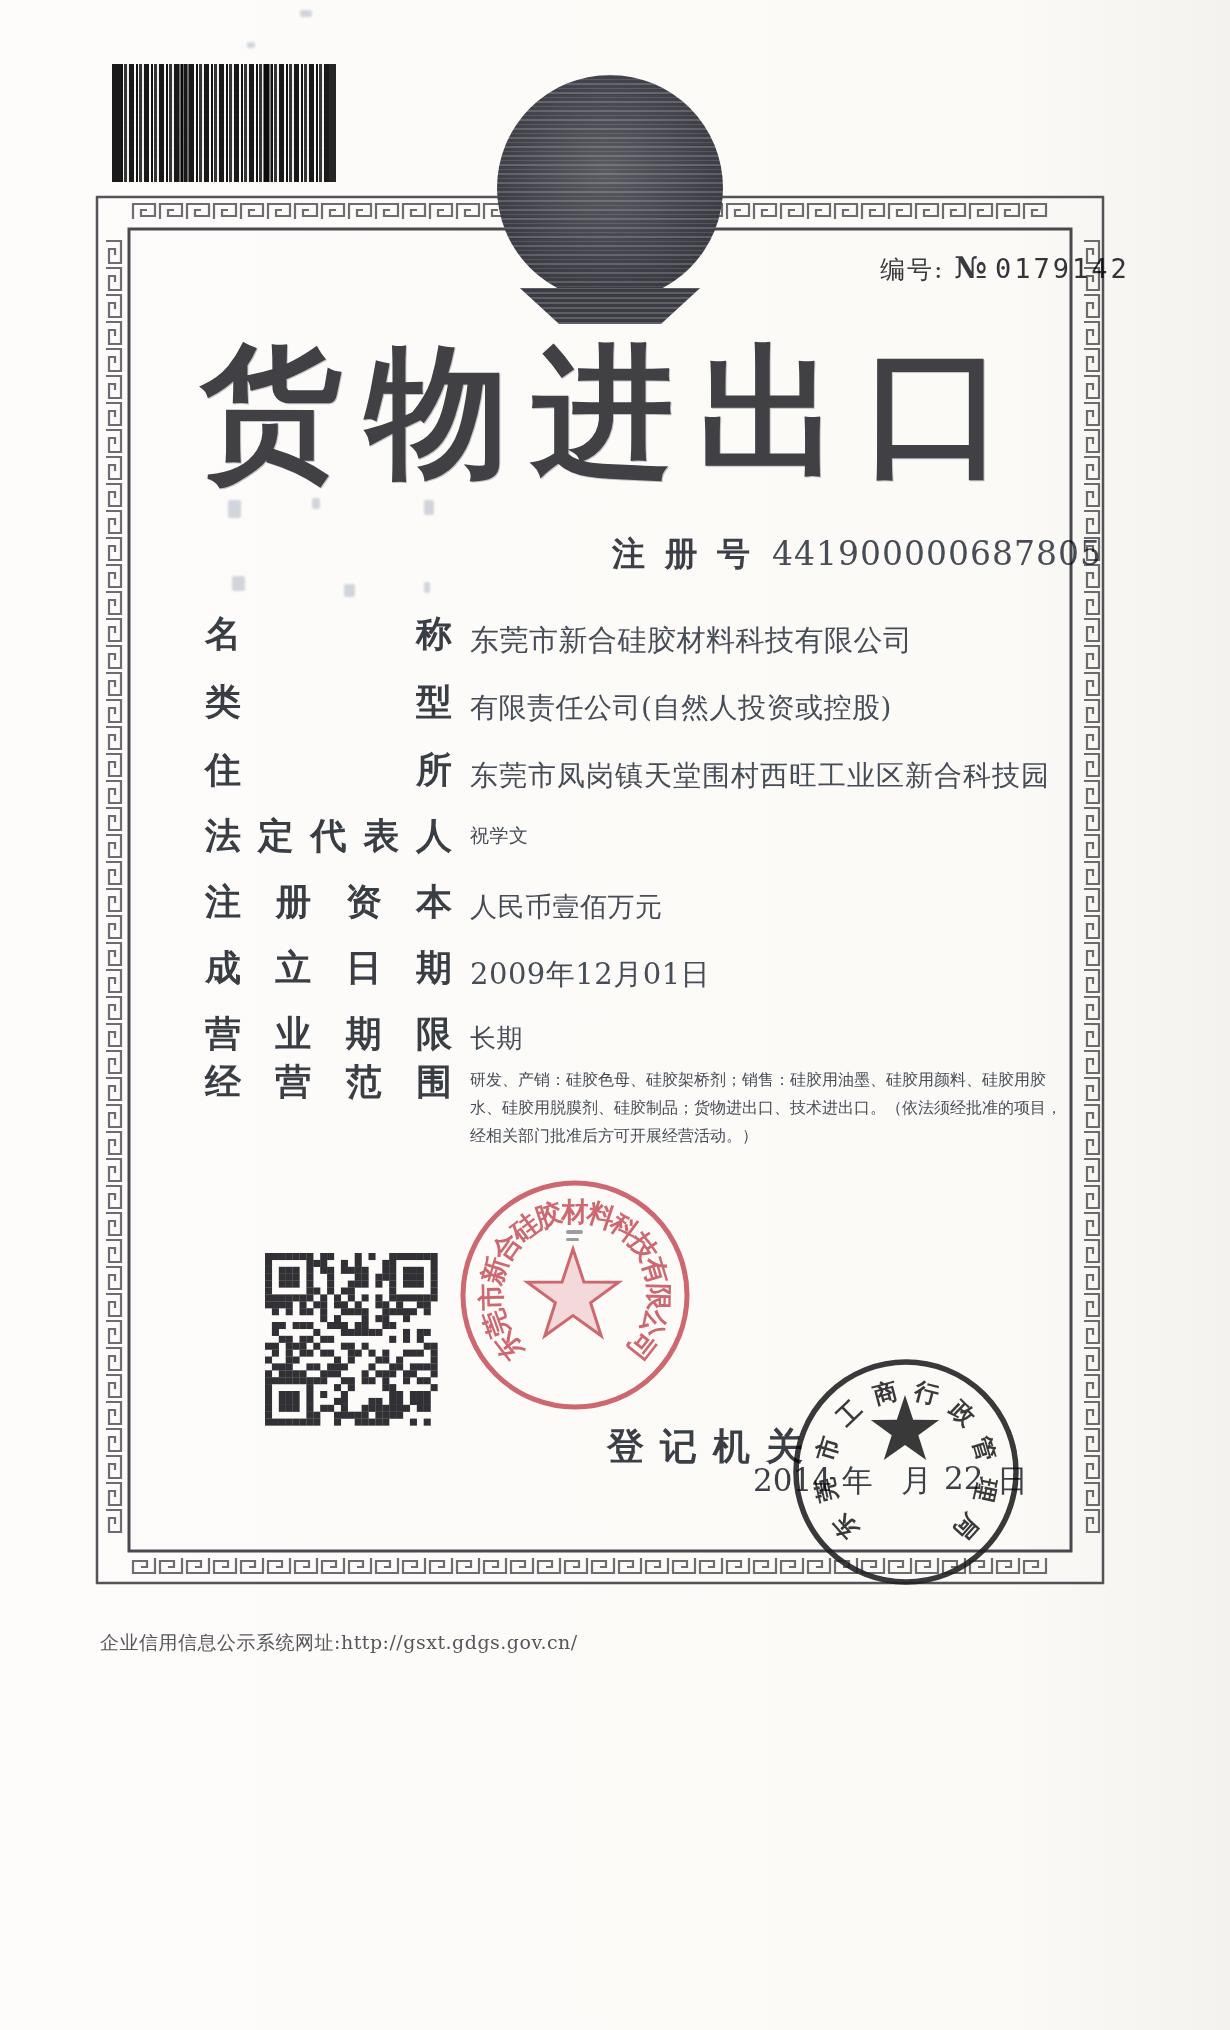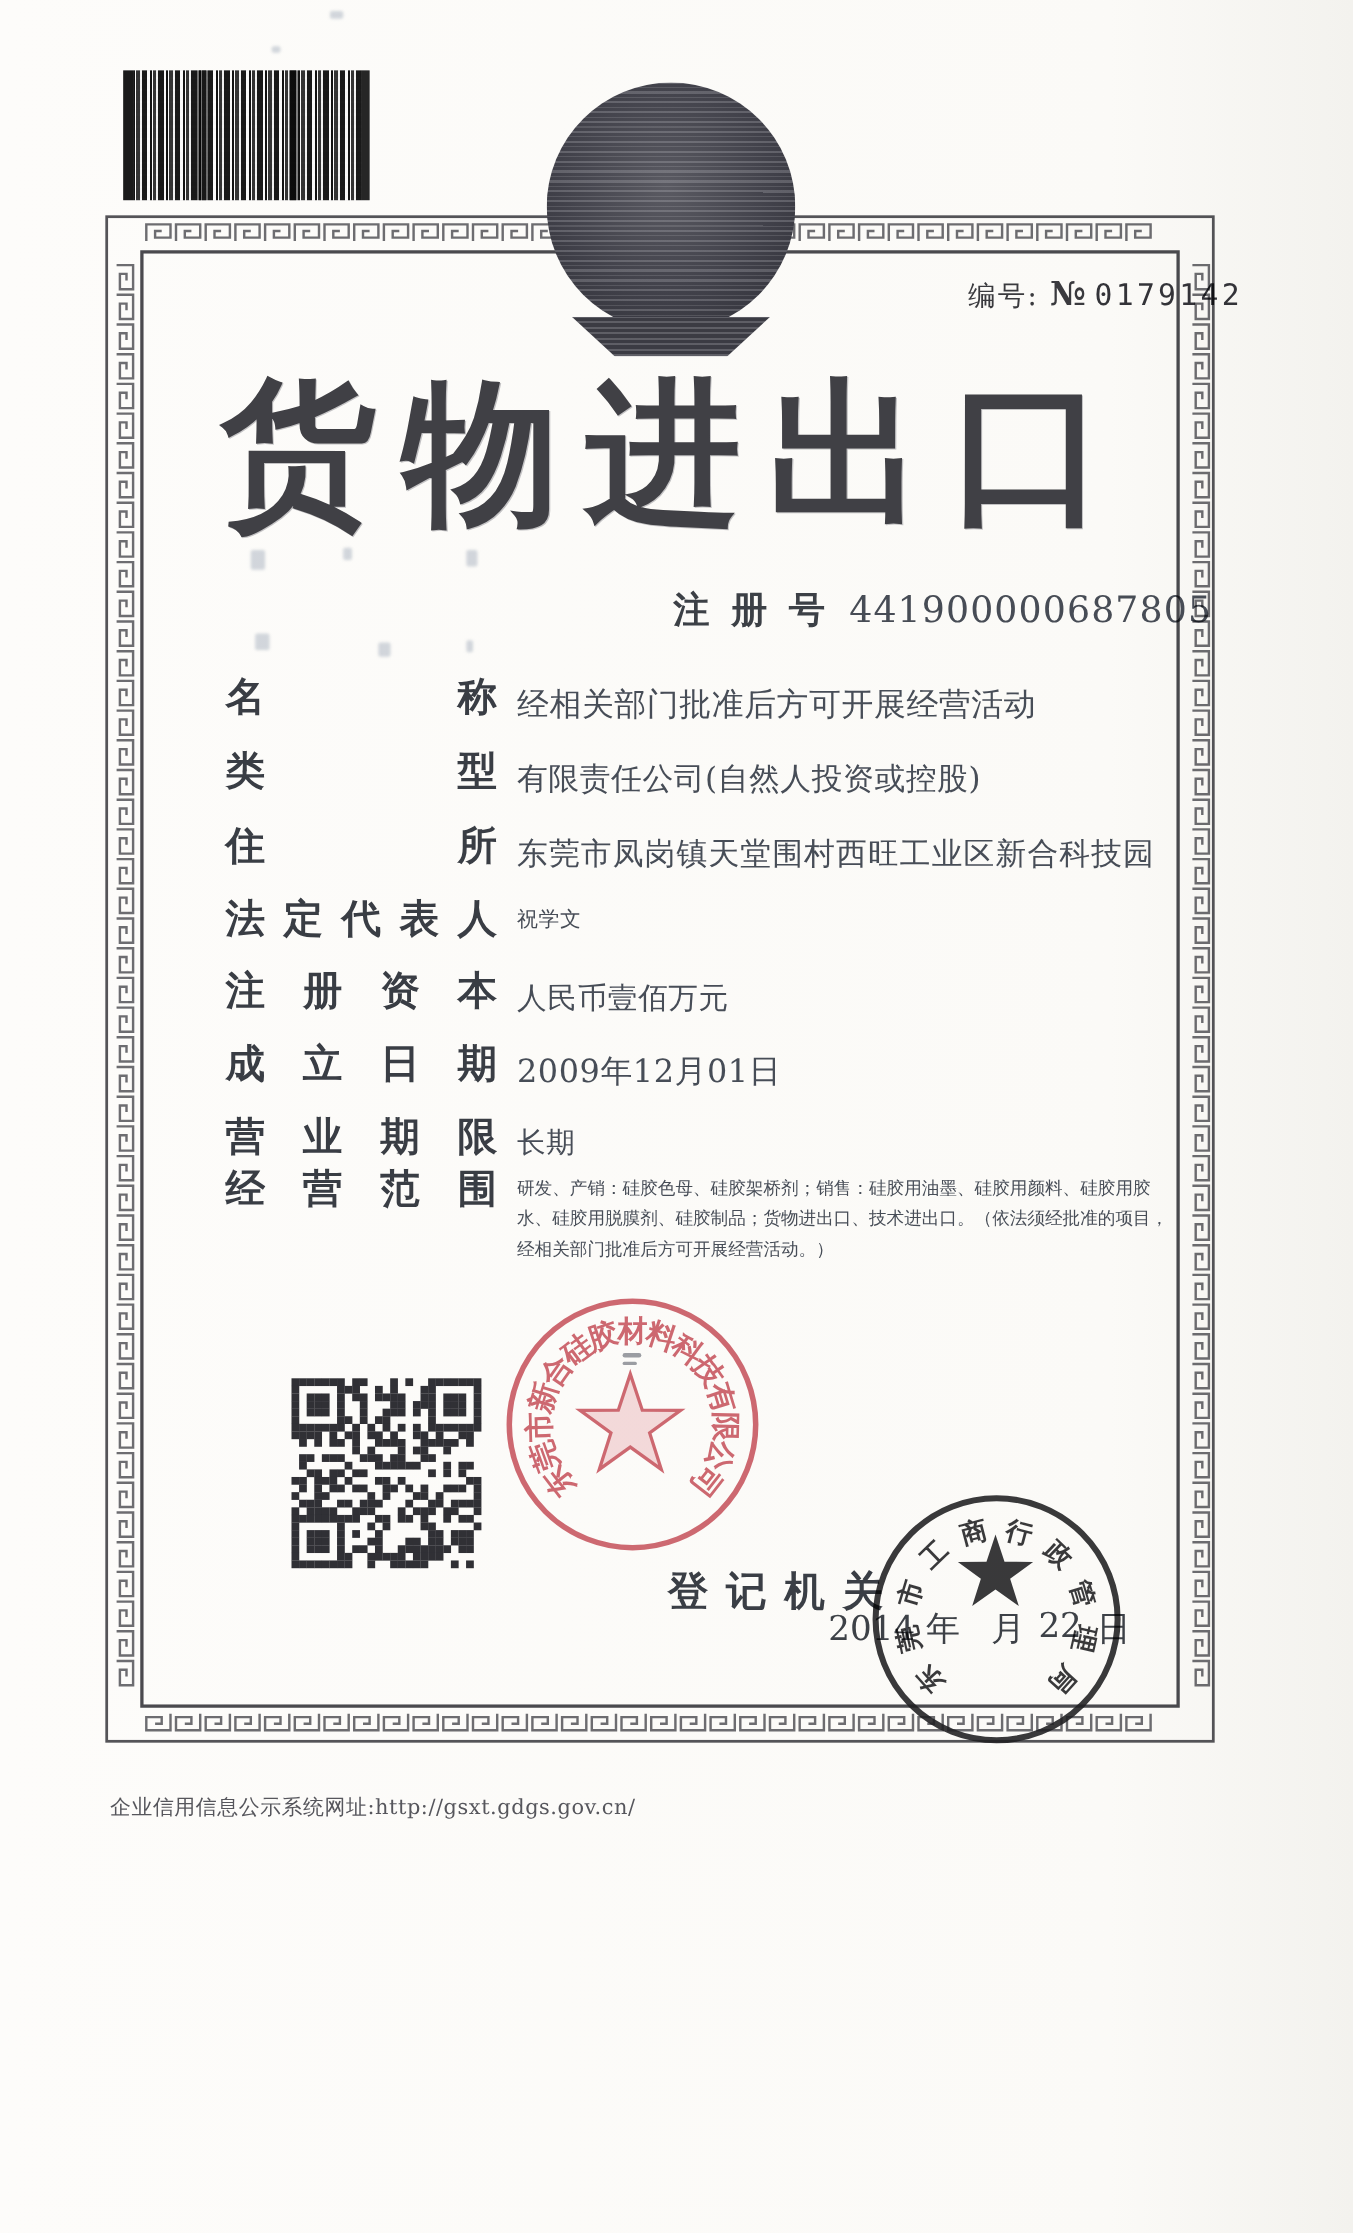--- a/index.html
+++ b/index.html
@@ -82,21 +82,21 @@
 
   <div class="regno">
     <span class="lab">注 册 号</span><span class="num">441900000687805</span>
   </div>
 
   <div class="row" style="top:612px;">
     <div class="flabel">
         <span>名</span>
         <span>称</span>
       </div>
-    <div class="fvalue" style="font-size:29px;">经相关部门批准后方可开展经营活动</div>
+    <div class="fvalue" style="font-size:29px;">东莞市新合硅胶材料科技有限公司</div>
   </div>
   <div class="row" style="top:680px;">
     <div class="flabel">
         <span>类</span>
         <span>型</span>
       </div>
     <div class="fvalue">有限责任公司(自然人投资或控股)</div>
   </div>
   <div class="row" style="top:748px;">
     <div class="flabel">

